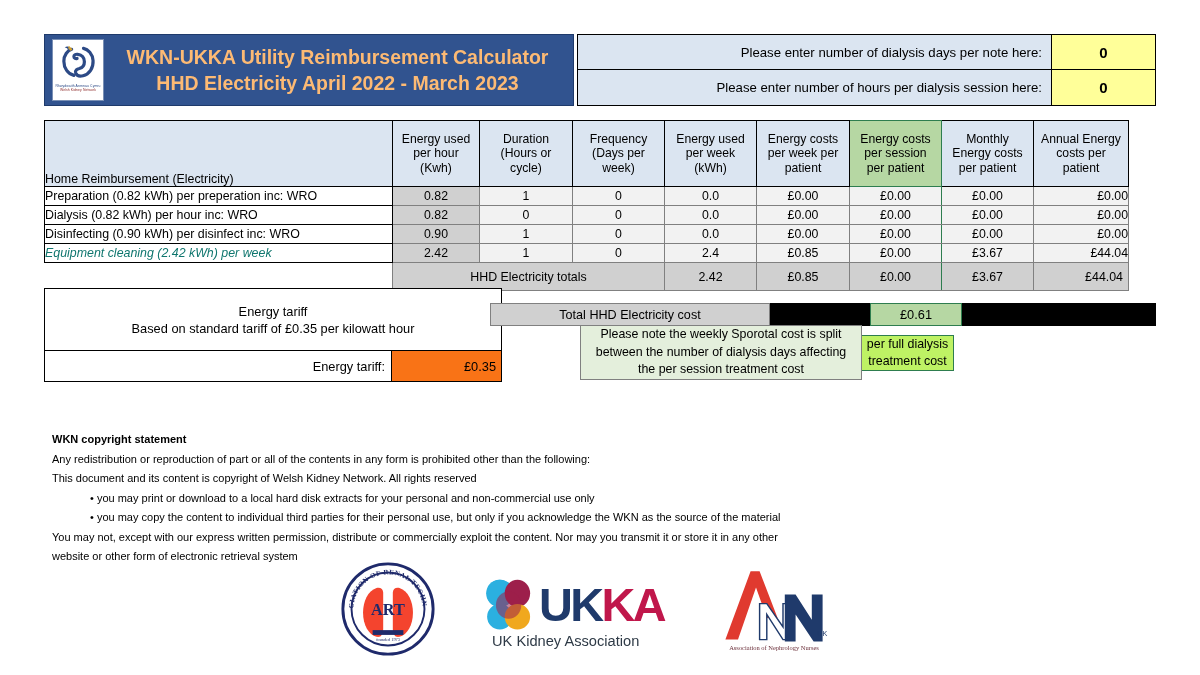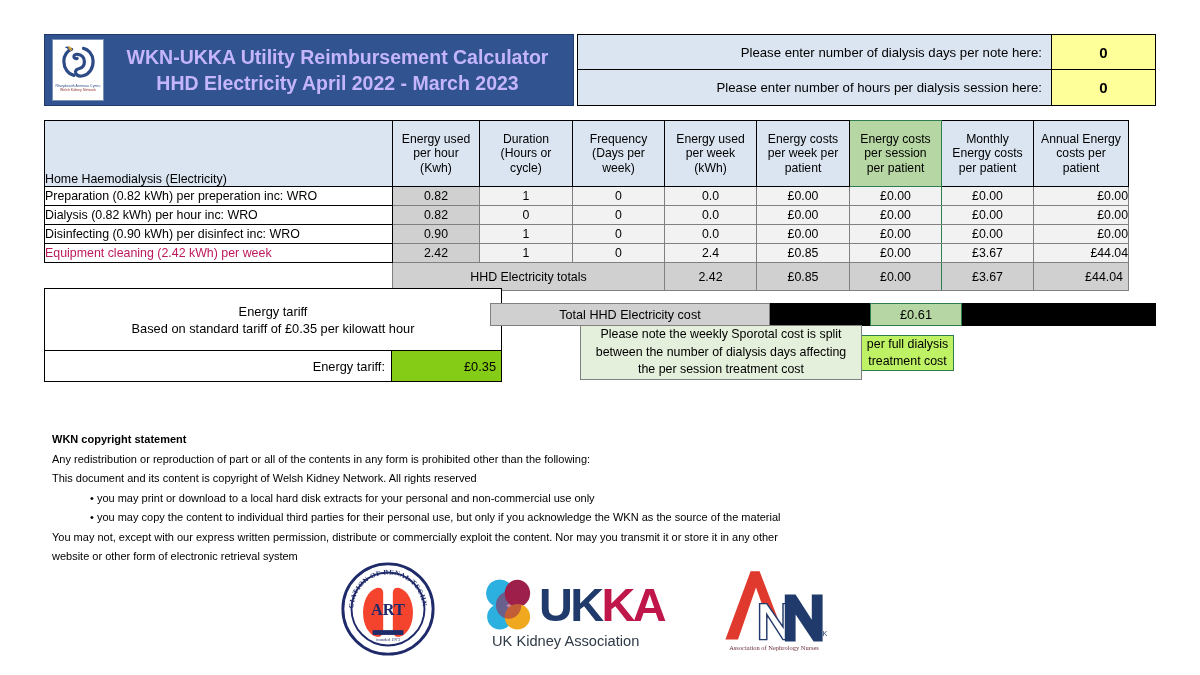--- a/index.html
+++ b/index.html
@@ -38,21 +38,21 @@
   }
   .logo-art { width: 46px; height: 42px; margin-top: 2px; }
   .logo-cap {
     font-size: 3.4px; line-height: 4.4px;
     color: #8d2b2b; text-align: center; letter-spacing: 0.1px;
     width: 50px;
   }
   .logo-cap .cy { color: #2c4a86; }
   .title-lines {
     flex: 1 1 auto; text-align: center;
-    color: #c4b5fd; font-weight: bold;
+    color: #fdba74; font-weight: bold;
     padding-right: 8px;
   }
   .title-lines .l1 { font-size: 19.5px; line-height: 26px; }
   .title-lines .l2 { font-size: 19.5px; line-height: 26px; }
 
   .input-block {
     flex: 1 1 auto;
     display: flex; flex-direction: column;
     margin-left: 3px;
   }
@@ -110,21 +110,21 @@
     font-size: 12.4px;
     padding: 0 0 4px 4px;
     border: 1px solid #000 !important;
   }
   .rowlabel {
     text-align: left; padding: 1px 0 1px 4px;
     background: #ffffff;
     border-color: #000 !important;
     font-size: 12.4px;
   }
-  .rowlabel.red { color: #be185d; }
+  .rowlabel.red { color: #0f766e; font-style: italic; }
   .c-grey   { background: #d0d0d0; text-align: center; }
   .c-white  { background: #f2f2f2; text-align: center; }
   .c-right  { background: #f2f2f2; text-align: right; padding-right: 5px; }
   .c-green  { background: #f2f2f2; text-align: center; border-left: 1px solid #2e7d4f !important; border-right: 1px solid #2e7d4f !important; }
   .tot-cell { background: #d0d0d0; text-align: center; font-size: 12.4px; }
   .tot-cell.right { text-align: right; padding-right: 5px; }
   .tot-label { background: #d0d0d0; text-align: center; font-size: 12.4px; }
   .blank-cell { background: #ffffff; border: none !important; }
   .dataline { height: 19px; }
   .totline  { height: 28px; margin-top: 36px; }
@@ -148,21 +148,21 @@
     border-bottom: 1px solid #000;
   }
   .tariff-row {
     height: 30px; display: flex; align-items: stretch;
   }
   .tariff-row .tl {
     flex: 1 1 auto; display: flex; align-items: center; justify-content: flex-end;
     padding-right: 6px; font-size: 12.8px;
   }
   .tariff-row .tv {
-    width: 110px; background: #84cc16;
+    width: 110px; background: #f97316;
     border-left: 1px solid #000;
     display: flex; align-items: center; justify-content: flex-end;
     padding-right: 5px; font-size: 12.8px;
   }
 
   
   .total-bar {
     position: absolute; left: 490px; top: 303px;
     width: 666px; height: 23px;
     background: #000;
@@ -261,21 +261,21 @@
       <div class="input-row second">
         <div class="lbl">Please enter number of hours per dialysis session here:</div>
         <div class="val">0</div>
       </div>
     </div>
   </div>
 
   <table class="tbl">
     <tbody>
         <tr>
-      <td class="hdr-name" style="width:348px;height:66px;">Home Haemodialysis (Electricity)</td>
+      <td class="hdr-name" style="width:348px;height:66px;">Home Reimbursement (Electricity)</td>
       <td class="hdr-cell" style="width:87px;">
         <div>Energy used</div>
         <div>per hour</div>
         <div>(Kwh)</div>
       </td>
       <td class="hdr-cell" style="width:93px;">
         <div>Duration</div>
         <div>(Hours or</div>
         <div>cycle)</div>
       </td>

